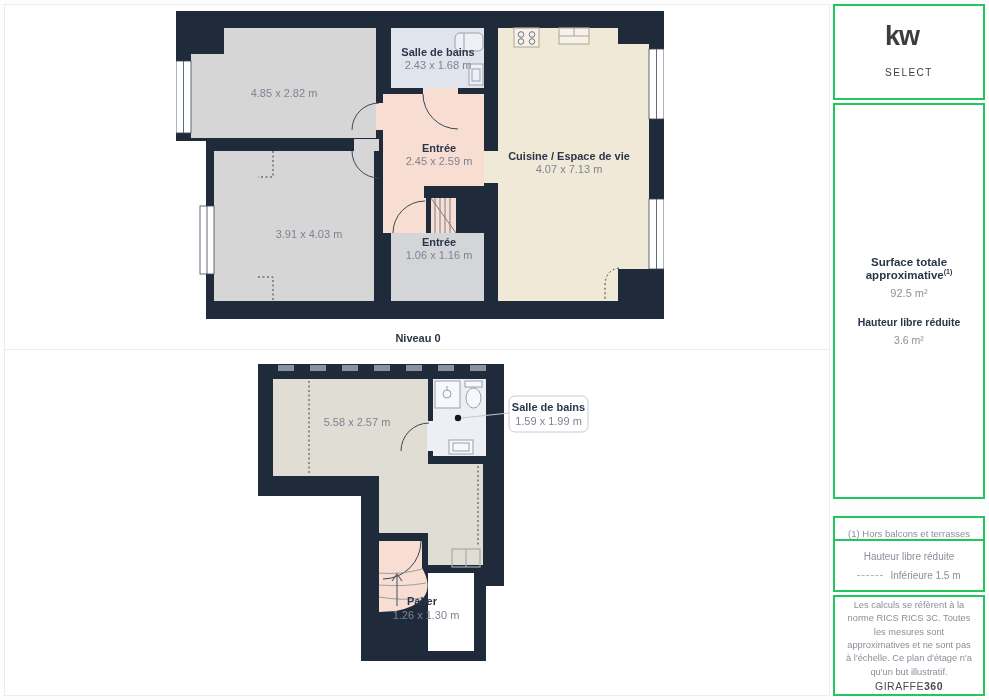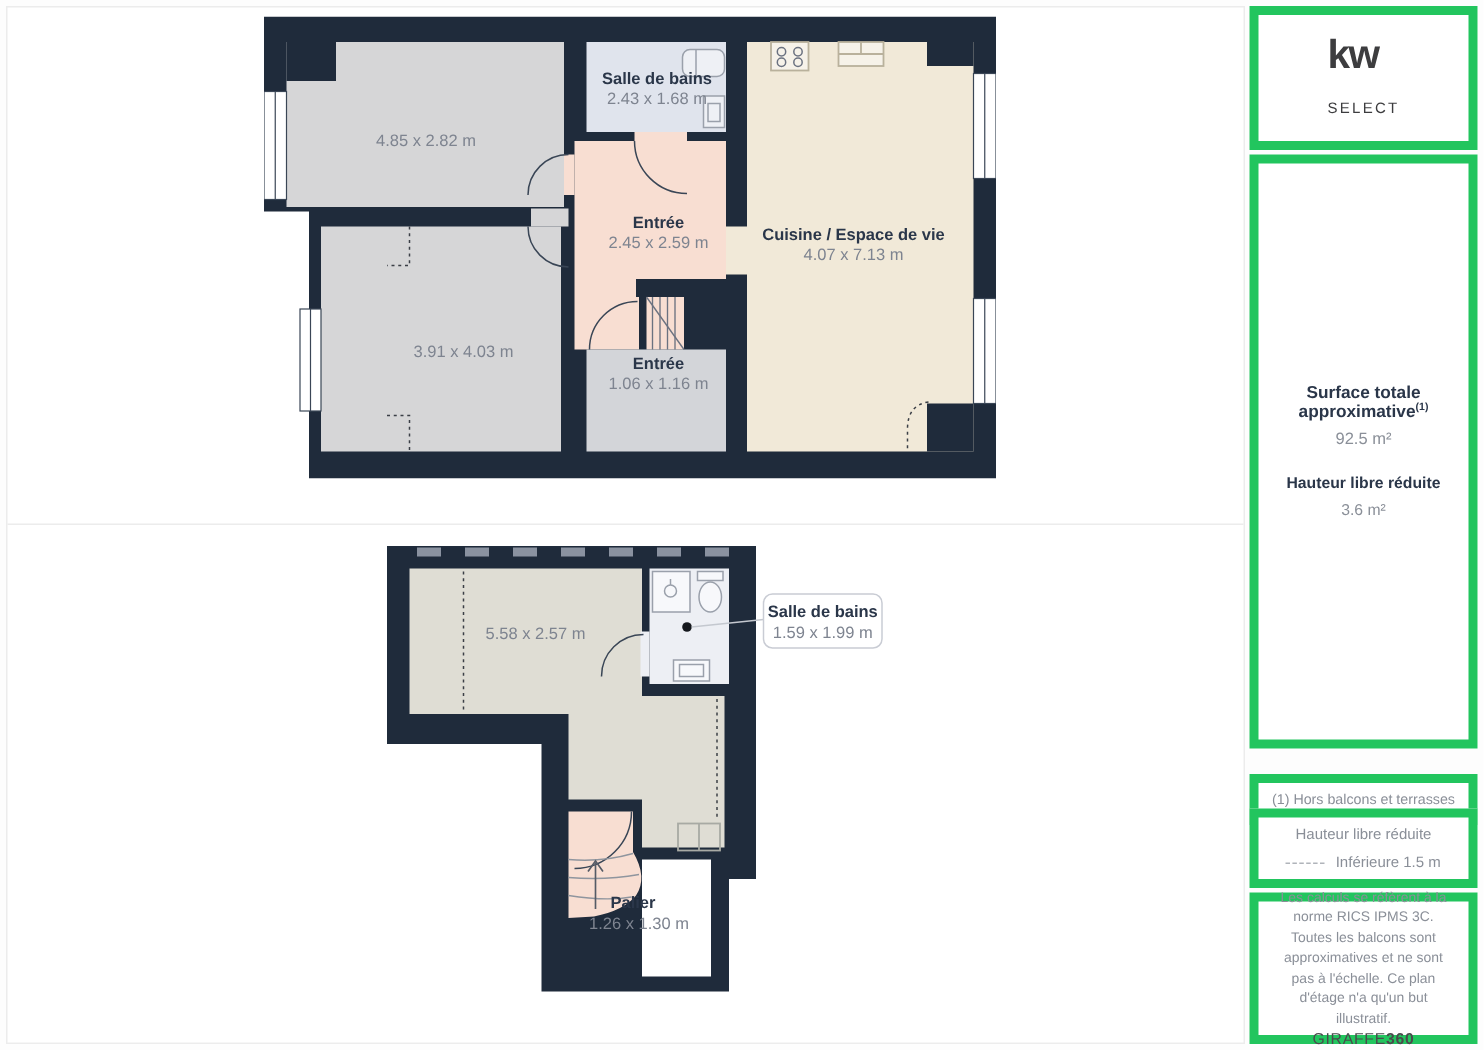--- a/index.html
+++ b/index.html
@@ -10,21 +10,21 @@
 
   .level-label { position:absolute; left:0; width:826px; text-align:center; font-size:11px; font-weight:bold; color:#2a3649; }
   .level0-label { top:327px; }
   .level1-label { top:675px; }
 
   svg text { font-family:"Liberation Sans", sans-serif; }
   .room-name { font-size:11px; font-weight:bold; fill:#2a3649; }
   .room-dims { font-size:11px; fill:#7e8490; }
 
   .sidebar { position:absolute; left:833px; top:0; width:153px; height:700px; }
-  .side-box { position:absolute; left:0; width:152px; background:#fff; border:6px solid #22c55e; }
+  .side-box { position:absolute; left:0; width:152px; background:#fff; border:2px solid #22c55e; }
   .box-logo { top:4px; height:96px; display:flex; align-items:center; justify-content:center; }
   .logo { text-align:left; color:#3d3d3f; }
   .logo-kw { font-size:27px; font-weight:bold; letter-spacing:-1px; line-height:22px; }
   .logo-select { font-size:10px; letter-spacing:1.5px; line-height:14px;margin-top:19px; }
   .box-info { top:103px; height:396px; display:flex; flex-direction:column; align-items:center; justify-content:center; text-align:center; }
   .surface-label { font-size:11.5px; font-weight:bold; color:#2a3649; }
   .surface-label sup { font-size:7px; }
   .surface-value { font-size:11px; color:#8a8f98; margin-top:6px; }
   .hauteur-label { font-size:10.5px; font-weight:bold; color:#2a3649; margin-top:17px; }
   .hauteur-value { font-size:10.5px; color:#8a8f98; margin-top:6px; }
@@ -123,20 +123,21 @@
     <text class="room-name" x="262" y="45" text-anchor="middle">Salle de bains</text>
     <text class="room-dims" x="262" y="58" text-anchor="middle">2.43 x 1.68 m</text>
     <text class="room-name" x="263" y="141" text-anchor="middle">Entrée</text>
     <text class="room-dims" x="263" y="154" text-anchor="middle">2.45 x 2.59 m</text>
     <text class="room-name" x="393" y="149" text-anchor="middle">Cuisine / Espace de vie</text>
     <text class="room-dims" x="393" y="162" text-anchor="middle">4.07 x 7.13 m</text>
     <text class="room-dims" x="133" y="227" text-anchor="middle">3.91 x 4.03 m</text>
     <text class="room-name" x="263" y="235" text-anchor="middle">Entrée</text>
     <text class="room-dims" x="263" y="248" text-anchor="middle">1.06 x 1.16 m</text>
   </svg>
+  <div class="level-label level0-label">Niveau 0</div>
 
   <svg style="position:absolute; left:251px; top:358px;" width="340" height="300" viewBox="0 0 340 300">
 
     <path d="M2 1 H248 V223 H230 V298 H105 V133 H2 Z" fill="#1f2b3b"></path>
 
     <g fill="#8a92a0">
       <rect x="22" y="2" width="16" height="6"></rect>
         <rect x="54" y="2" width="16" height="6"></rect>
       <rect x="86" y="2" width="16" height="6"></rect>
         <rect x="118" y="2" width="16" height="6"></rect>
@@ -221,16 +222,16 @@
 
   <div class="side-box box-legend">
     <div class="legend-title">Hauteur libre réduite</div>
     <div class="legend-row">
       <span class="legend-dash"></span>
       <span class="legend-value">Inférieure 1.5 m</span>
     </div>
   </div>
 
   <div class="side-box box-disclaimer">
-    <div class="disclaimer">Les calculs se réfèrent à la norme RICS IPMS 3C. Toutes les balcons sont approximatives et ne sont pas à l'échelle. Ce plan d'étage n'a qu'un but illustratif.</div>
+    <div class="disclaimer">Les calculs se réfèrent à la norme RICS RICS 3C. Toutes les mesures sont approximatives et ne sont pas à l'échelle. Ce plan d'étage n'a qu'un but illustratif.</div>
     <div class="brand-line"><span>GIRAFFE</span><span class="brand-bold">360</span></div>
   </div>
 </div>
 
 </body></html>

